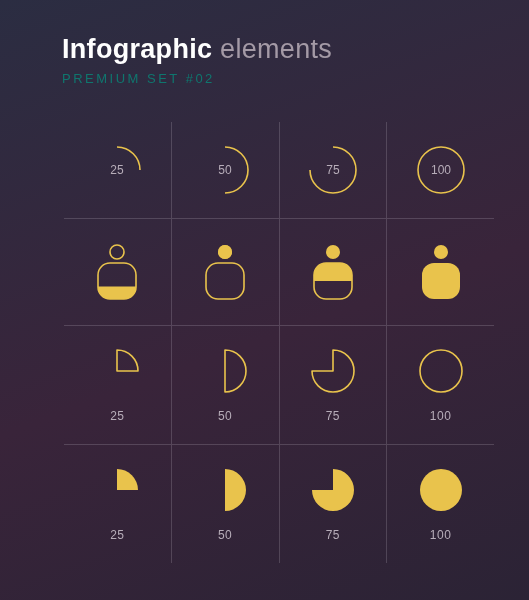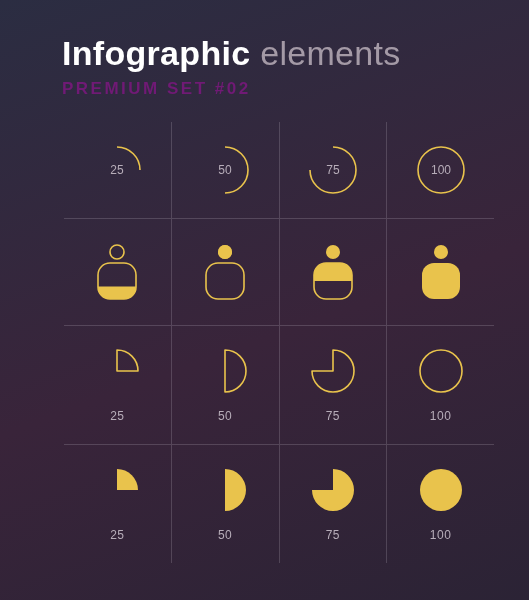--- a/index.html
+++ b/index.html
@@ -8,35 +8,35 @@
     height: 600px;
     background: linear-gradient(160deg, #2b2d42 0%, #39243a 55%, #2b2335 100%);
     font-family: "Helvetica Neue", Helvetica, Arial, sans-serif;
     overflow: hidden;
     position: relative;
   }
   .header {
     padding: 34px 0 0 62px;
   }
   .title-line {
-    font-size: 34px;
+    font-size: 27px;
     font-weight: 300;
     color: #a49aa6;
     letter-spacing: 0.3px;
   }
   .title-line .bold {
     font-weight: 700;
     color: #ffffff;
   }
   .subtitle {
     margin-top: 6px;
-    font-size: 17px;
+    font-size: 13px;
     letter-spacing: 2.5px;
-    color: #701a75;
-    font-weight: 700;
+    color: #0f766e;
+    font-weight: 400;
   }
   .grid {
     position: absolute;
     left: 64px;
     top: 122px;
     width: 430px;
   }
   .row {
     display: flex;
     border-bottom: 1px solid rgba(200,190,205,0.22);

